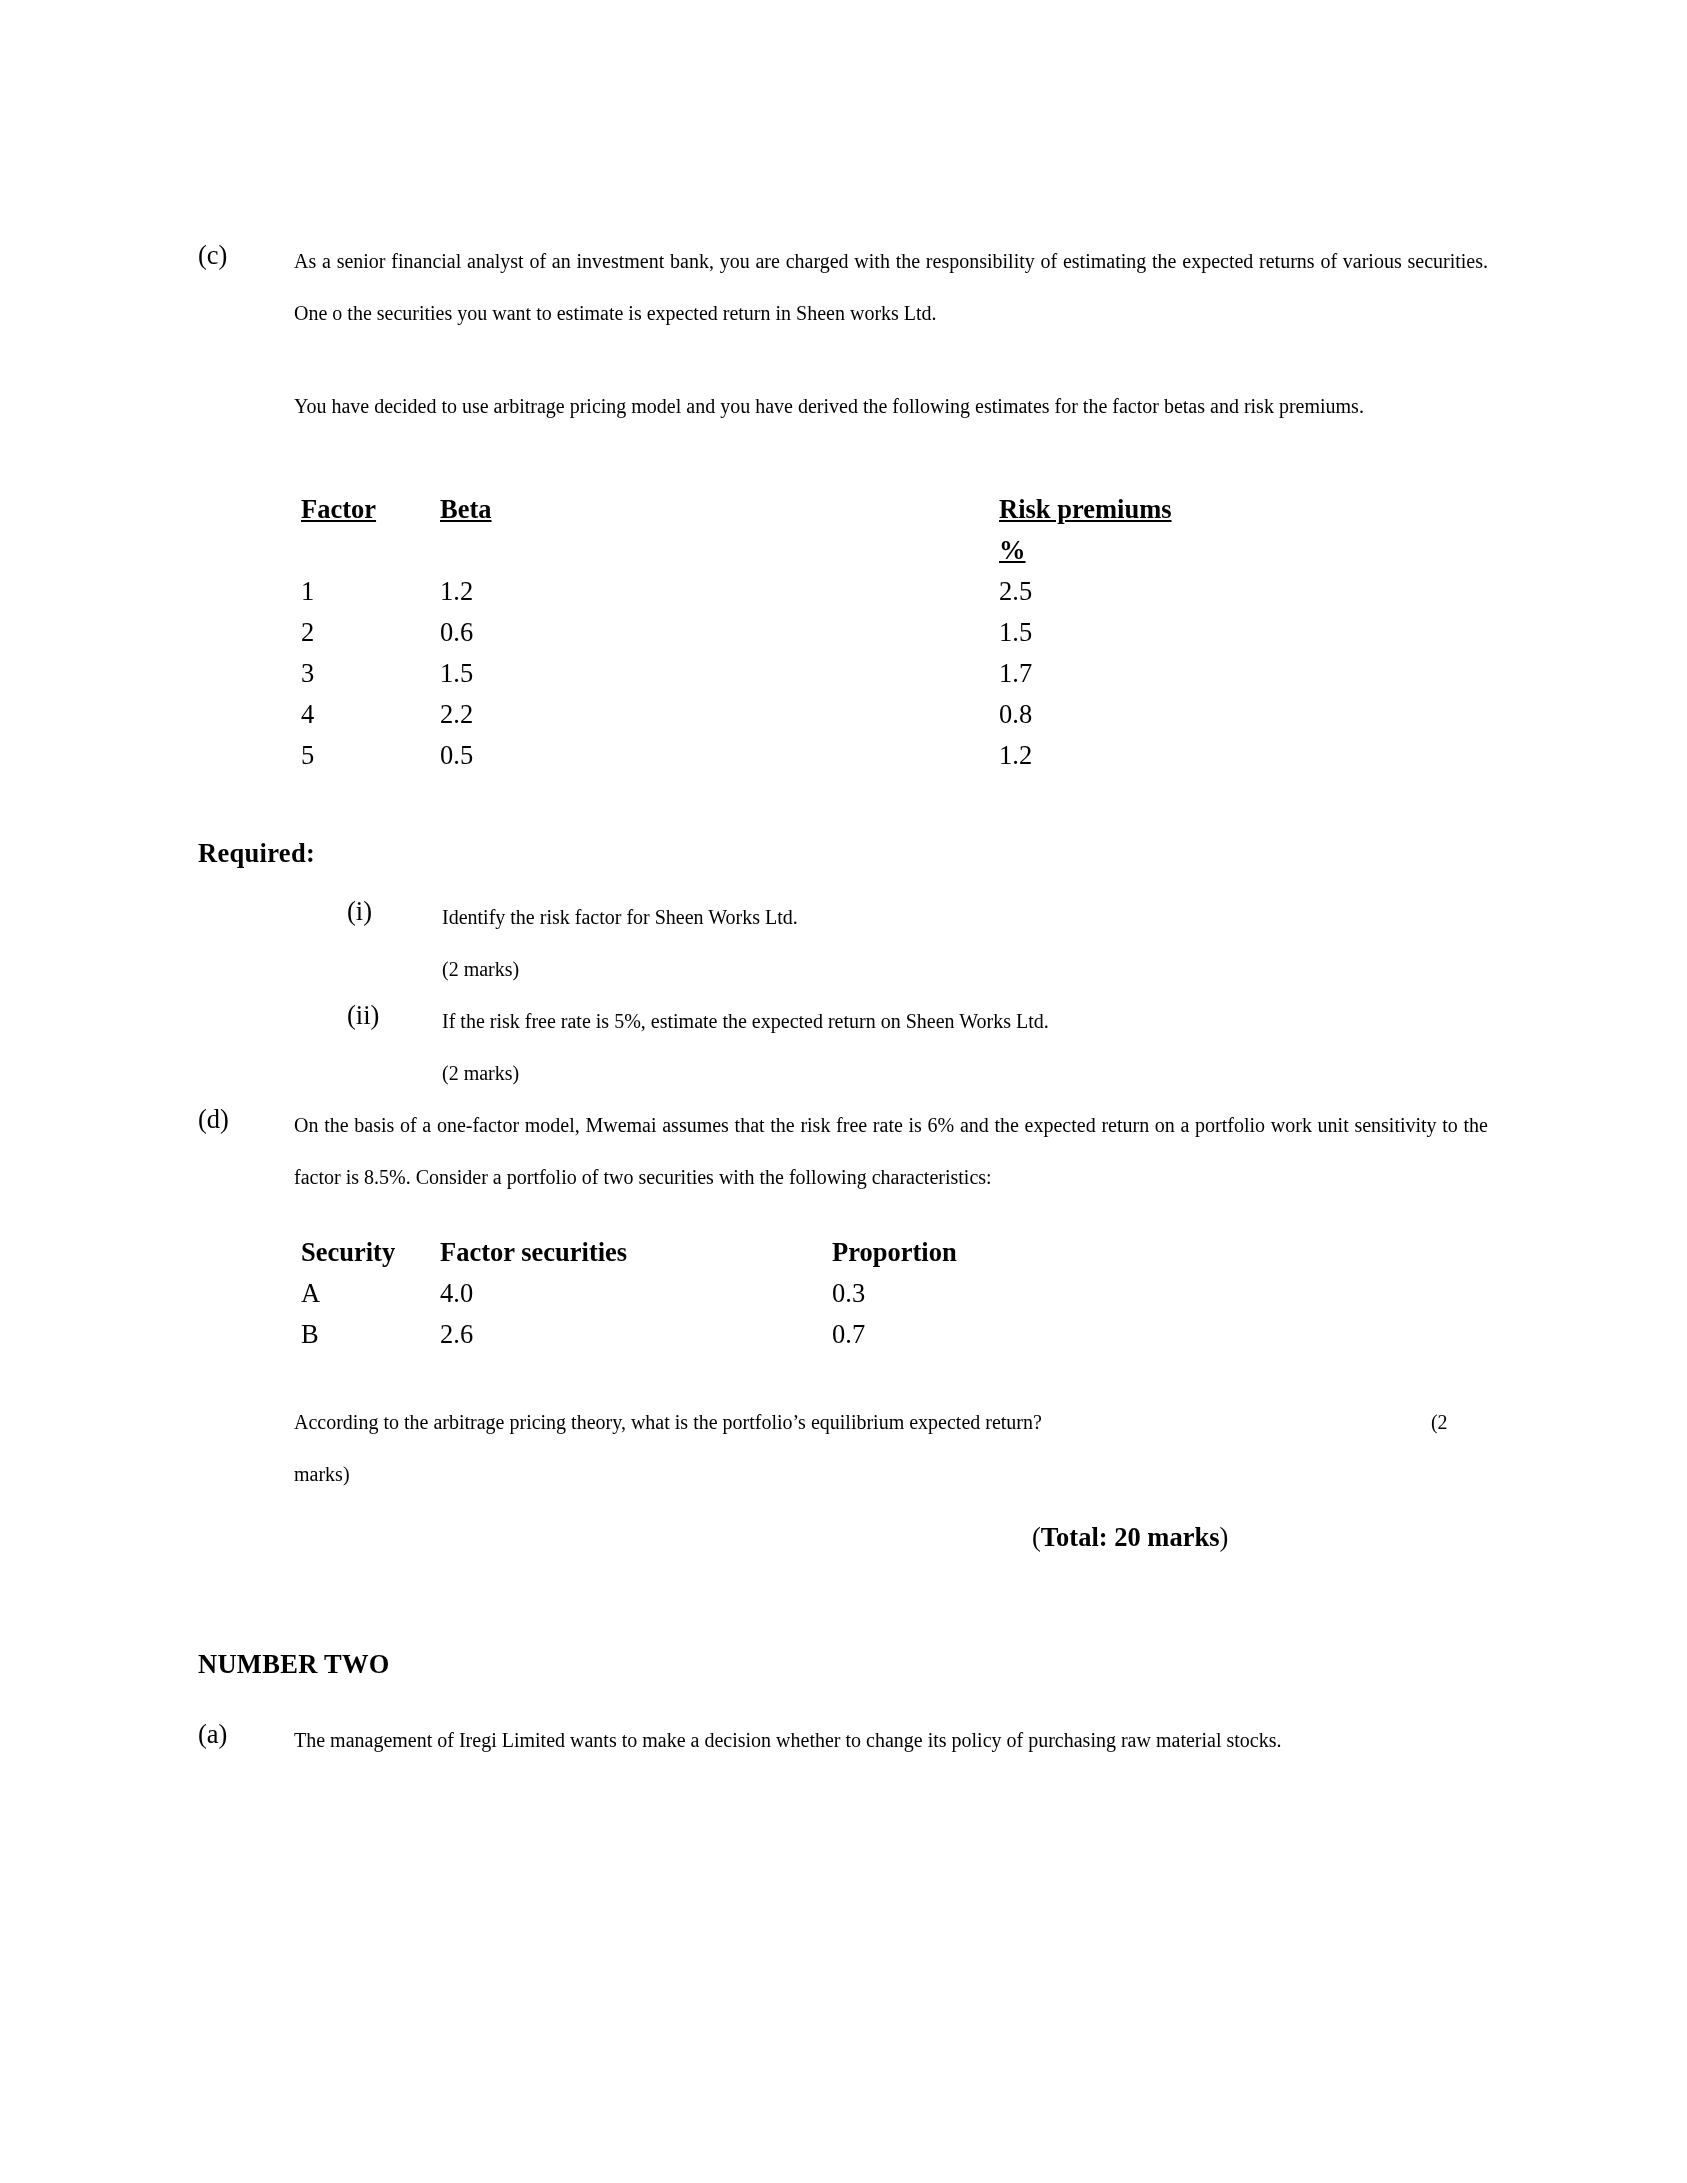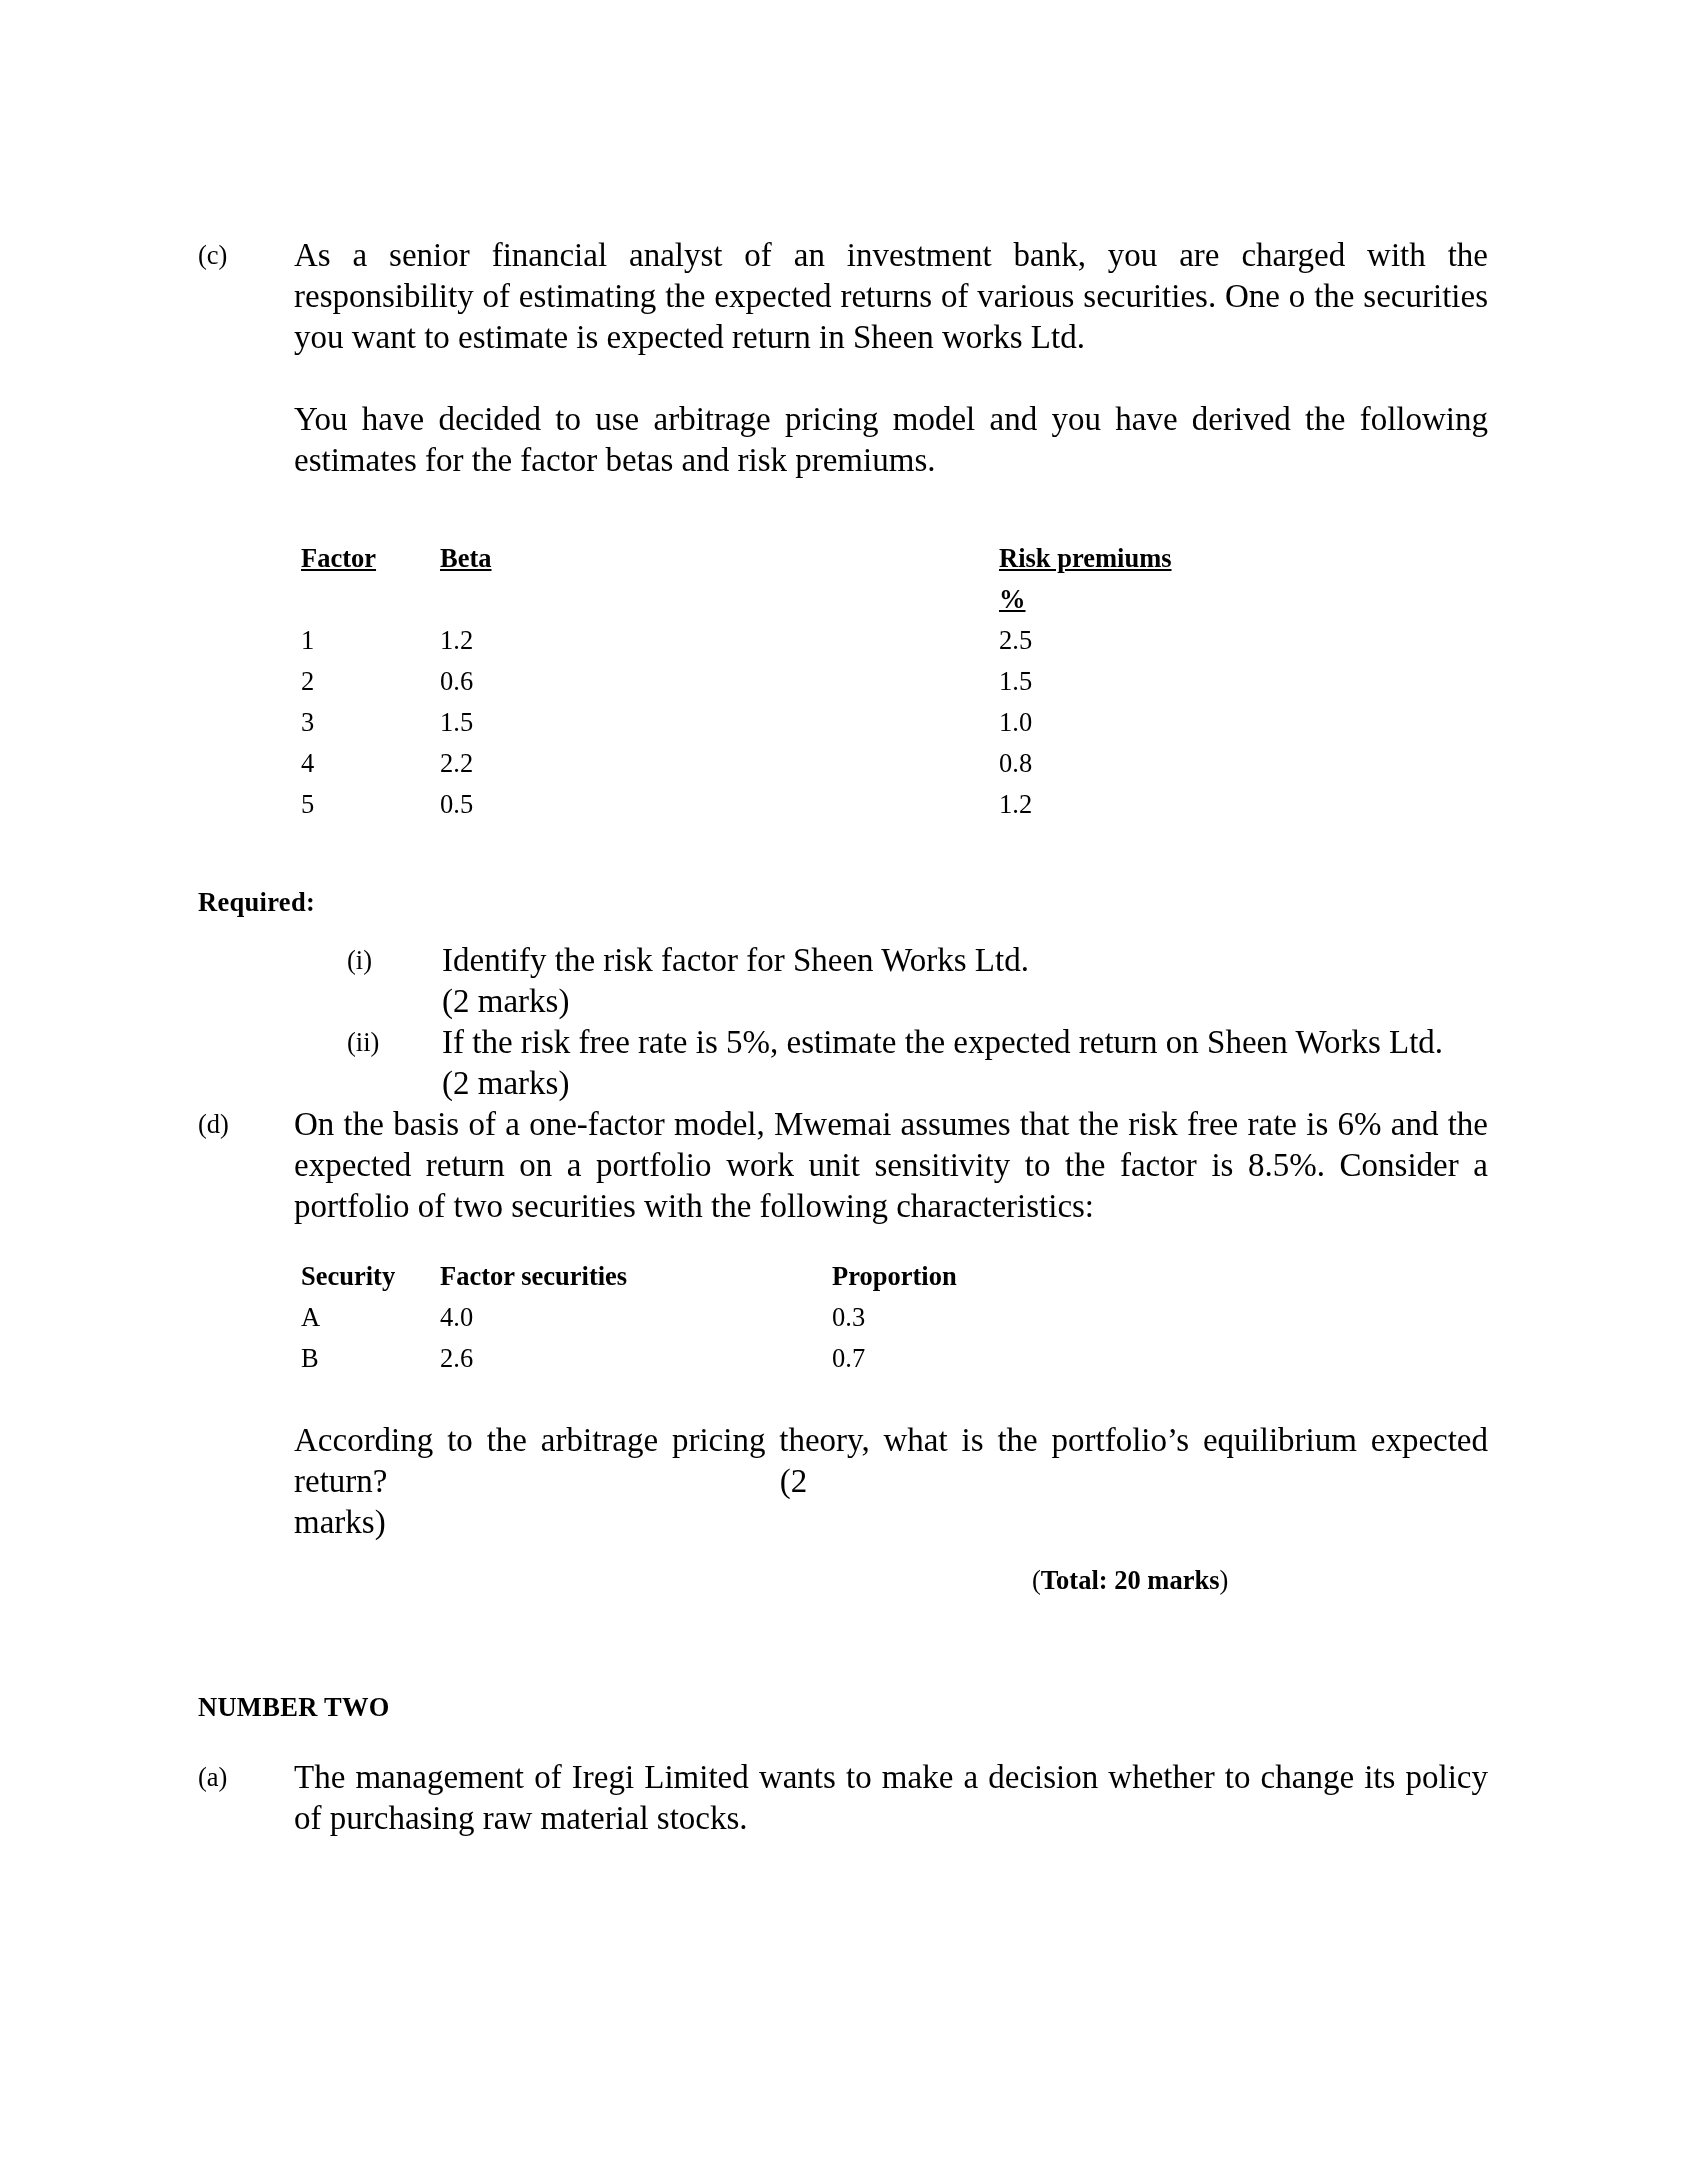--- a/index.html
+++ b/index.html
@@ -36,22 +36,22 @@
   .marker {
     flex: 0 0 auto;
     font-size: 26.5px;
     line-height: 41px;
   }
   .marker.lvl1 { width: 96px; }
   .marker.lvl2 { width: 95px; }
 
   .body {
     flex: 1 1 auto;
-    font-size: 33px;
-    line-height: 41px;
+    font-size: 20px;
+    line-height: 52px;
     text-align: justify;
     text-justify: inter-word;
   }
   .body.nojust { text-align: left; }
 
   
   .sublist {
     margin-left: 149px;
     width: 1141px;
   }
@@ -150,21 +150,21 @@
           <td class="c2">2.5</td>
         </tr>
         <tr>
           <td class="c0">2</td>
           <td class="c1">0.6</td>
           <td class="c2">1.5</td>
         </tr>
         <tr>
           <td class="c0">3</td>
           <td class="c1">1.5</td>
-          <td class="c2">1.0</td>
+          <td class="c2">1.7</td>
         </tr>
         <tr>
           <td class="c0">4</td>
           <td class="c1">2.2</td>
           <td class="c2">0.8</td>
         </tr>
         <tr>
           <td class="c0">5</td>
           <td class="c1">0.5</td>
           <td class="c2">1.2</td>

